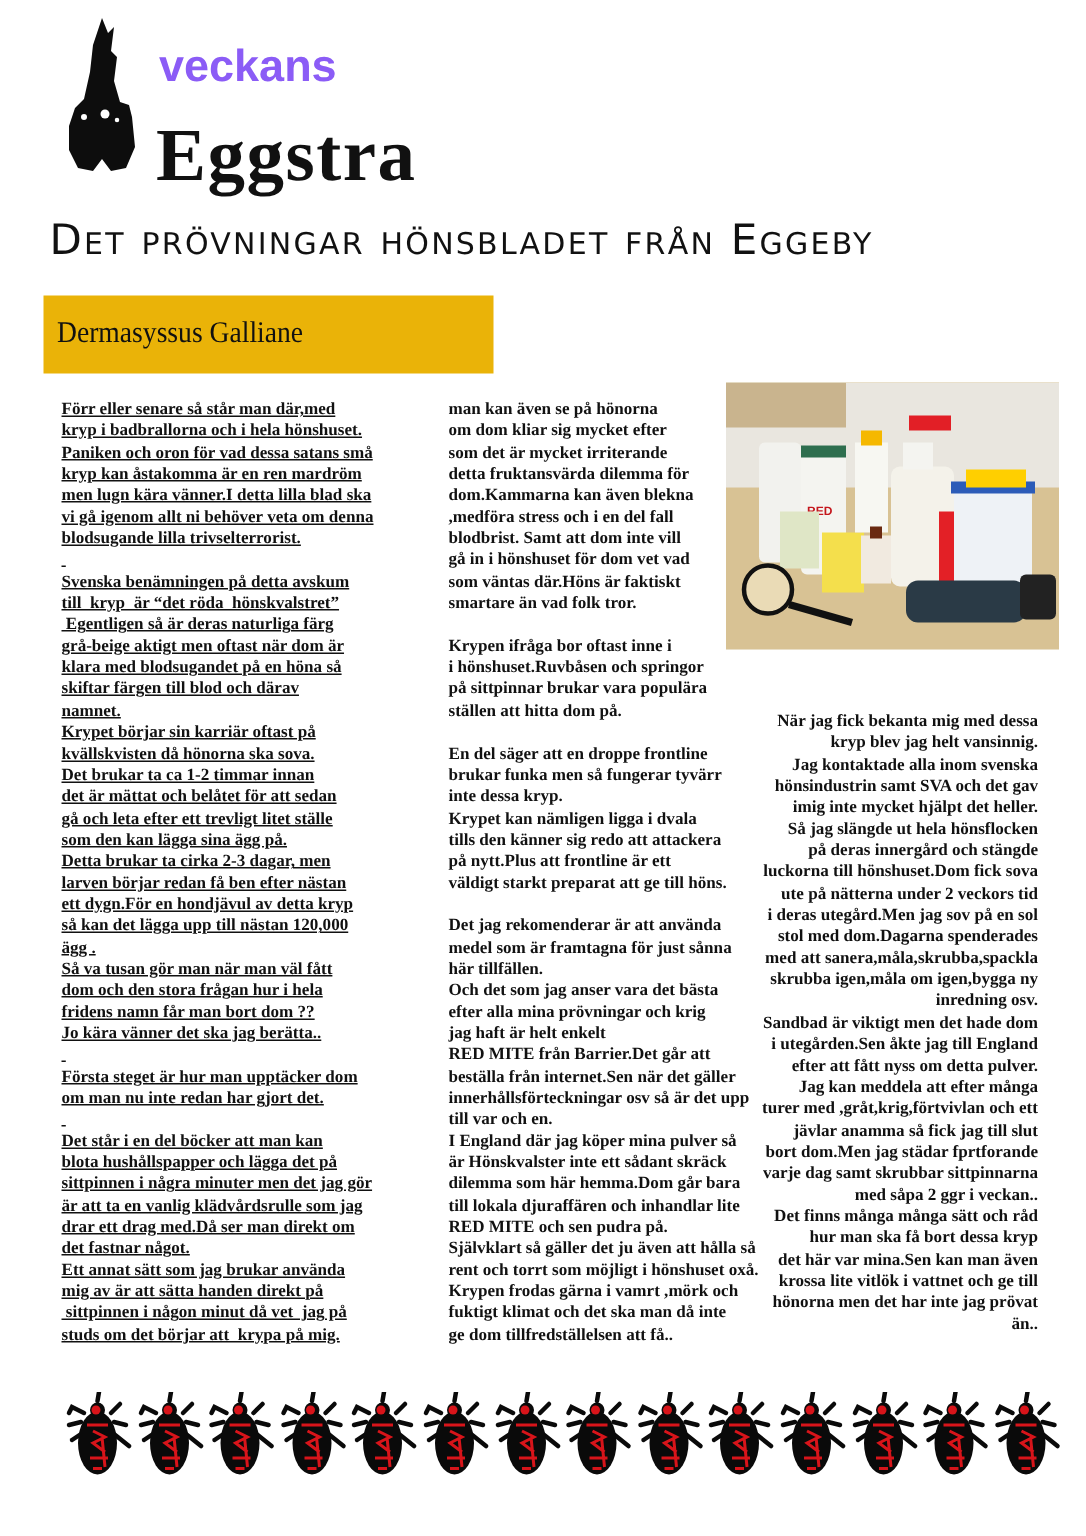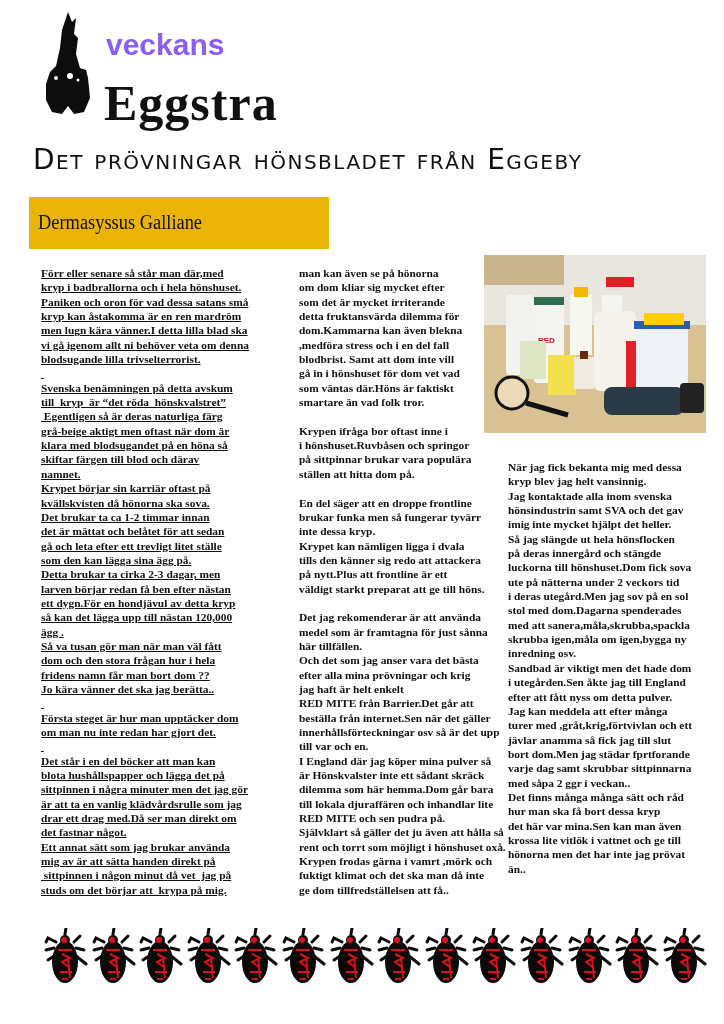--- a/index.html
+++ b/index.html
@@ -12,21 +12,21 @@
                 font-weight:bold; font-size:50px; letter-spacing:1px; color:#111; line-height:50px;margin-top:12px; }
   .tagline { position:absolute; left:33px; top:143px; font-family:"DejaVu Sans", sans-serif;
              font-variant:small-caps; font-size:28px; letter-spacing:1.5px; color:#111; white-space:nowrap; }
   .headline-box { position:absolute; left:29px; top:197px; width:300px; height:52px; background:#eab308; }
   .headline { position:absolute; left:9px; top:14px; font-size:20px; font-family:"Liberation Serif", serif;
               transform:scaleX(0.92); transform-origin:left; }
   .col { position:absolute; font-weight:bold; font-size:11.4px; line-height:14.35px;
          font-family:"Liberation Serif", serif; white-space:pre; }
   .col1 { left:41px; top:266px;text-decoration:underline; }
   .col2 { left:283px; top:266px;margin-left:16px; }
-  .col3 { left:508px; top:460px; }
+  .col3 { left:508px; top:474px;text-align:right; }
   .photo { position:absolute; left:484px; top:255px; width:222px; height:178px; overflow:hidden;
            background:#d9c79f; }
   .bug-row { position:absolute; left:40px; top:928px; width:680px; height:60px; }
   .bug { position:absolute; top:0; width:46px; height:58px; }
 </style>
 </head>
 <body>
 
 <div>
   <svg class="logo" viewBox="0 0 70 110">

